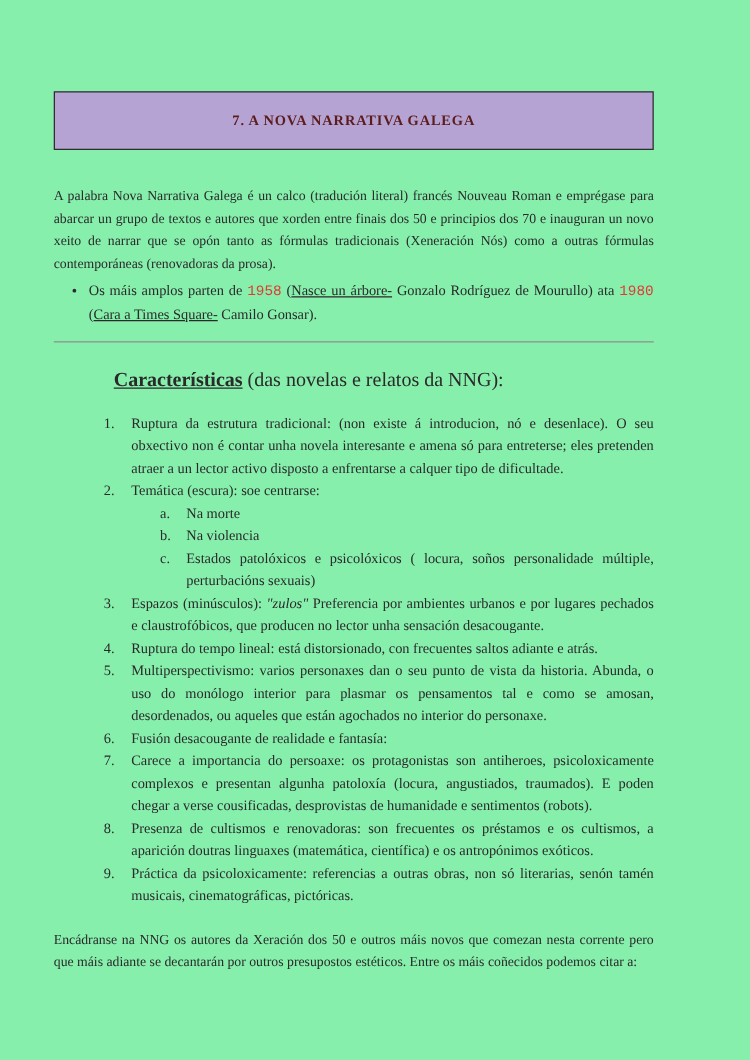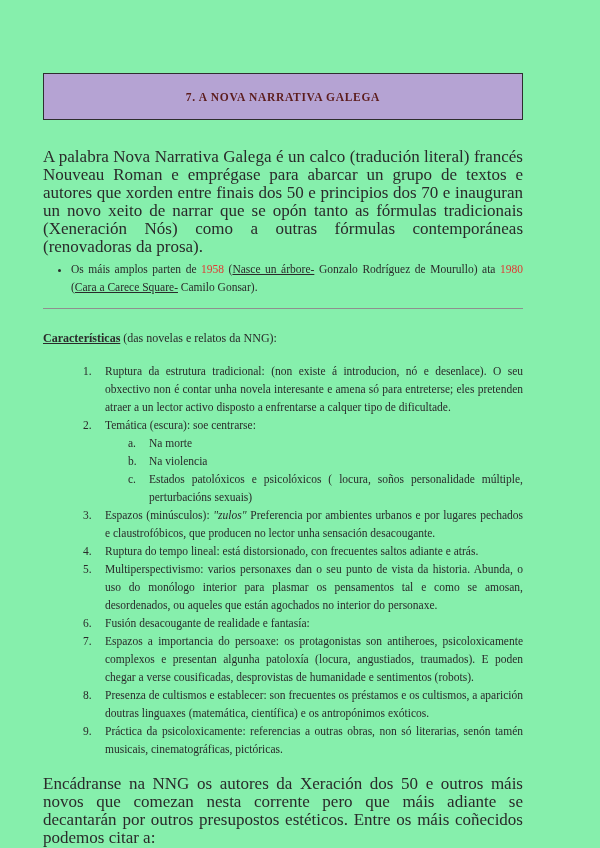--- a/index.html
+++ b/index.html
@@ -11,31 +11,31 @@
   }
   .title-box {
     height: 47px; background: #b5a3d3; border: 1px solid #2e2e2e;
     display: flex; align-items: center; justify-content: center;
     margin-bottom: 28px;
   }
   .title-box .title {
     font-weight: 700; font-size: 11.5px; letter-spacing: .7px; color: #5c1c1c;
   }
   p { margin: 0; }
-  .body-text { font-size: 17px; line-height: 18px; }
+  .body-text { font-size: 11px; line-height: 18px; }
   .justify { text-align: justify; }
   .lead { margin-top: 11px; }
   ul.limits { margin: 4px 0 0 0; padding-left: 28px; list-style: disc; }
   ul.limits li { font-size: 11.5px; line-height: 18px; }
-  .red { color: #e03a33; }
+  .red { color: #e03a33; font-family: Liberation Mono, monospace; }
   .b { font-weight: 400; }
   .i { font-style: italic; }
   .u { text-decoration: underline; }
   hr.divider { border: none; border-top: 1px solid #8f8f8f; margin: 12px 0 0 0; }
-  .char-heading { margin-top: 22px; font-size: 12px; }
+  .char-heading { margin-top: 22px; font-size: 16px; margin-left: 48px; }
   .char-heading .title-word { font-weight: 700; text-decoration: underline; }
   .numlist { margin-top: 16px; margin-left: 40px; }
   .item { position: relative; padding-left: 22px; font-size: 11.5px; line-height: 18px; text-align: justify; }
   .item .num { position: absolute; left: 0; }
   .sublist { margin-left: 23px; }
   .subitem { position: relative; padding-left: 21px; font-size: 11.5px; line-height: 18px; text-align: justify; }
   .subitem .letter { position: absolute; left: 0; }
   .closing { margin-top: 17px; }
 </style>
 </head>
@@ -44,21 +44,21 @@
 <div class="page">
 
   <div class="title-box">
     <span class="title">7. A NOVA NARRATIVA GALEGA</span>
   </div>
 
   <p class="body-text justify">A palabra Nova Narrativa Galega é un calco (tradución literal) francés Nouveau Roman e emprégase para abarcar un grupo de textos e autores que xorden entre finais dos 50 e principios dos 70 e inauguran un novo xeito de narrar que se opón tanto as fórmulas tradicionais (Xeneración Nós) como a outras fórmulas contemporáneas (renovadoras da prosa).</p>
 
 
   <ul class="limits">
-    <li class="justify"><span>Os máis amplos parten de </span><span class="red">1958</span><span> (</span><span class="u">Nasce un árbore-</span><span> </span><span class="b">Gonzalo Rodríguez de Mourullo</span><span>) ata </span><span class="red">1980</span><span> (</span><span class="u">Cara a Carece Square-</span><span> </span><span class="b">Camilo Gonsar</span><span>).</span></li>
+    <li class="justify"><span>Os máis amplos parten de </span><span class="red">1958</span><span> (</span><span class="u">Nasce un árbore-</span><span> </span><span class="b">Gonzalo Rodríguez de Mourullo</span><span>) ata </span><span class="red">1980</span><span> (</span><span class="u">Cara a Times Square-</span><span> </span><span class="b">Camilo Gonsar</span><span>).</span></li>
   </ul>
 
   <hr class="divider">
 
   <p class="char-heading"><span class="title-word">Características</span><span> (das novelas e relatos da NNG):</span></p>
 
   <div class="numlist">
 
     <div class="item"><span class="num">1.</span><span class="b">Ruptura da estrutura tradicional</span><span>: (non existe á introducion, nó e desenlace). O seu obxectivo non é contar unha novela interesante e amena só para entreterse; eles pretenden atraer a un lector activo disposto a enfrentarse a calquer tipo de dificultade.</span></div>
 
@@ -71,23 +71,23 @@
     </div>
 
     <div class="item"><span class="num">3.</span><span class="b">Espazos (minúsculos)</span><span>: </span><span class="i">"zulos"</span><span> Preferencia por ambientes urbanos e por lugares pechados e claustrofóbicos, que producen no lector unha sensación desacougante.</span></div>
 
     <div class="item"><span class="num">4.</span><span class="b">Ruptura do tempo lineal</span><span>: está distorsionado, con frecuentes saltos adiante e atrás.</span></div>
 
     <div class="item"><span class="num">5.</span><span class="b">Multiperspectivismo</span><span>: varios personaxes dan o seu punto de vista da historia. Abunda, o </span><span class="b">uso do monólogo interior</span><span> para plasmar os pensamentos tal e como se amosan, desordenados, ou aqueles que están agochados no interior do personaxe.</span></div>
 
     <div class="item"><span class="num">6.</span><span class="b">Fusión desacougante de realidade e fantasía</span><span>:</span></div>
 
-    <div class="item"><span class="num">7.</span><span class="b">Espazos a importancia do persoaxe</span><span>: os protagonistas son antiheroes, psicoloxicamente complexos e presentan algunha patoloxía (locura, angustiados, traumados). E poden chegar a verse </span><span class="b">cousificadas</span><span>, desprovistas de humanidade e sentimentos (robots).</span></div>
+    <div class="item"><span class="num">7.</span><span class="b">Carece a importancia do persoaxe</span><span>: os protagonistas son antiheroes, psicoloxicamente complexos e presentan algunha patoloxía (locura, angustiados, traumados). E poden chegar a verse </span><span class="b">cousificadas</span><span>, desprovistas de humanidade e sentimentos (robots).</span></div>
 
-    <div class="item"><span class="num">8.</span><span class="b">Presenza de cultismos e establecer</span><span>: son frecuentes os préstamos e os cultismos, a aparición doutras linguaxes (matemática, científica) e os antropónimos exóticos.</span></div>
+    <div class="item"><span class="num">8.</span><span class="b">Presenza de cultismos e renovadoras</span><span>: son frecuentes os préstamos e os cultismos, a aparición doutras linguaxes (matemática, científica) e os antropónimos exóticos.</span></div>
 
     <div class="item"><span class="num">9.</span><span class="b">Práctica da psicoloxicamente</span><span>: referencias a outras obras, non só literarias, senón tamén musicais, cinematográficas, pictóricas.</span></div>
 
   </div>
 
   <p class="body-text justify closing">Encádranse na NNG os autores da Xeración dos 50 e outros máis novos que comezan nesta corrente pero que máis adiante se decantarán por outros presupostos estéticos. Entre os máis coñecidos podemos citar a:</p>
 
 </div>
 
 </body></html>

